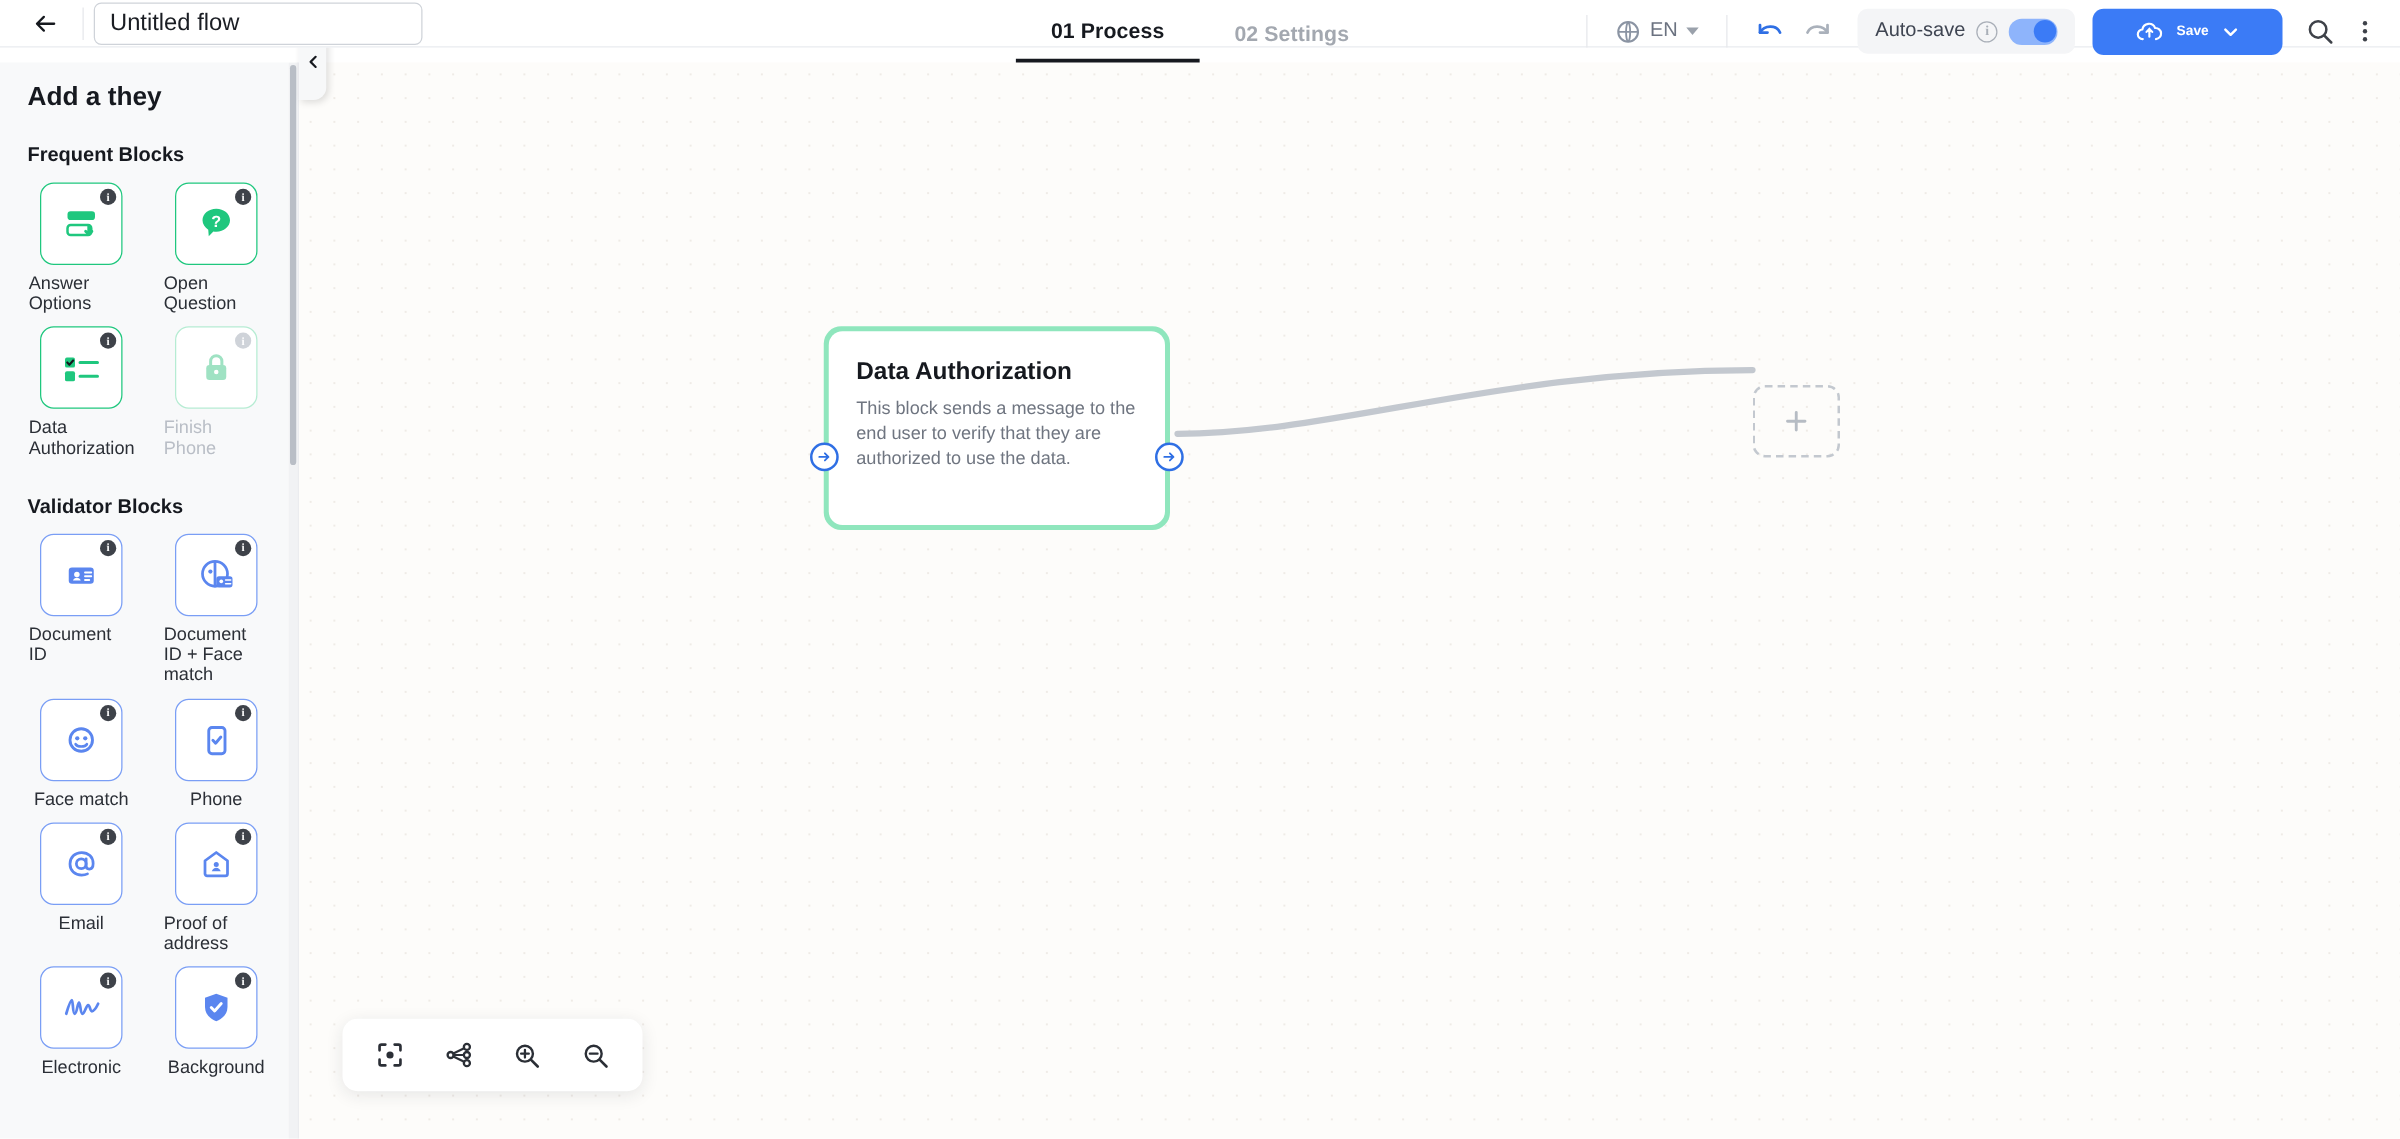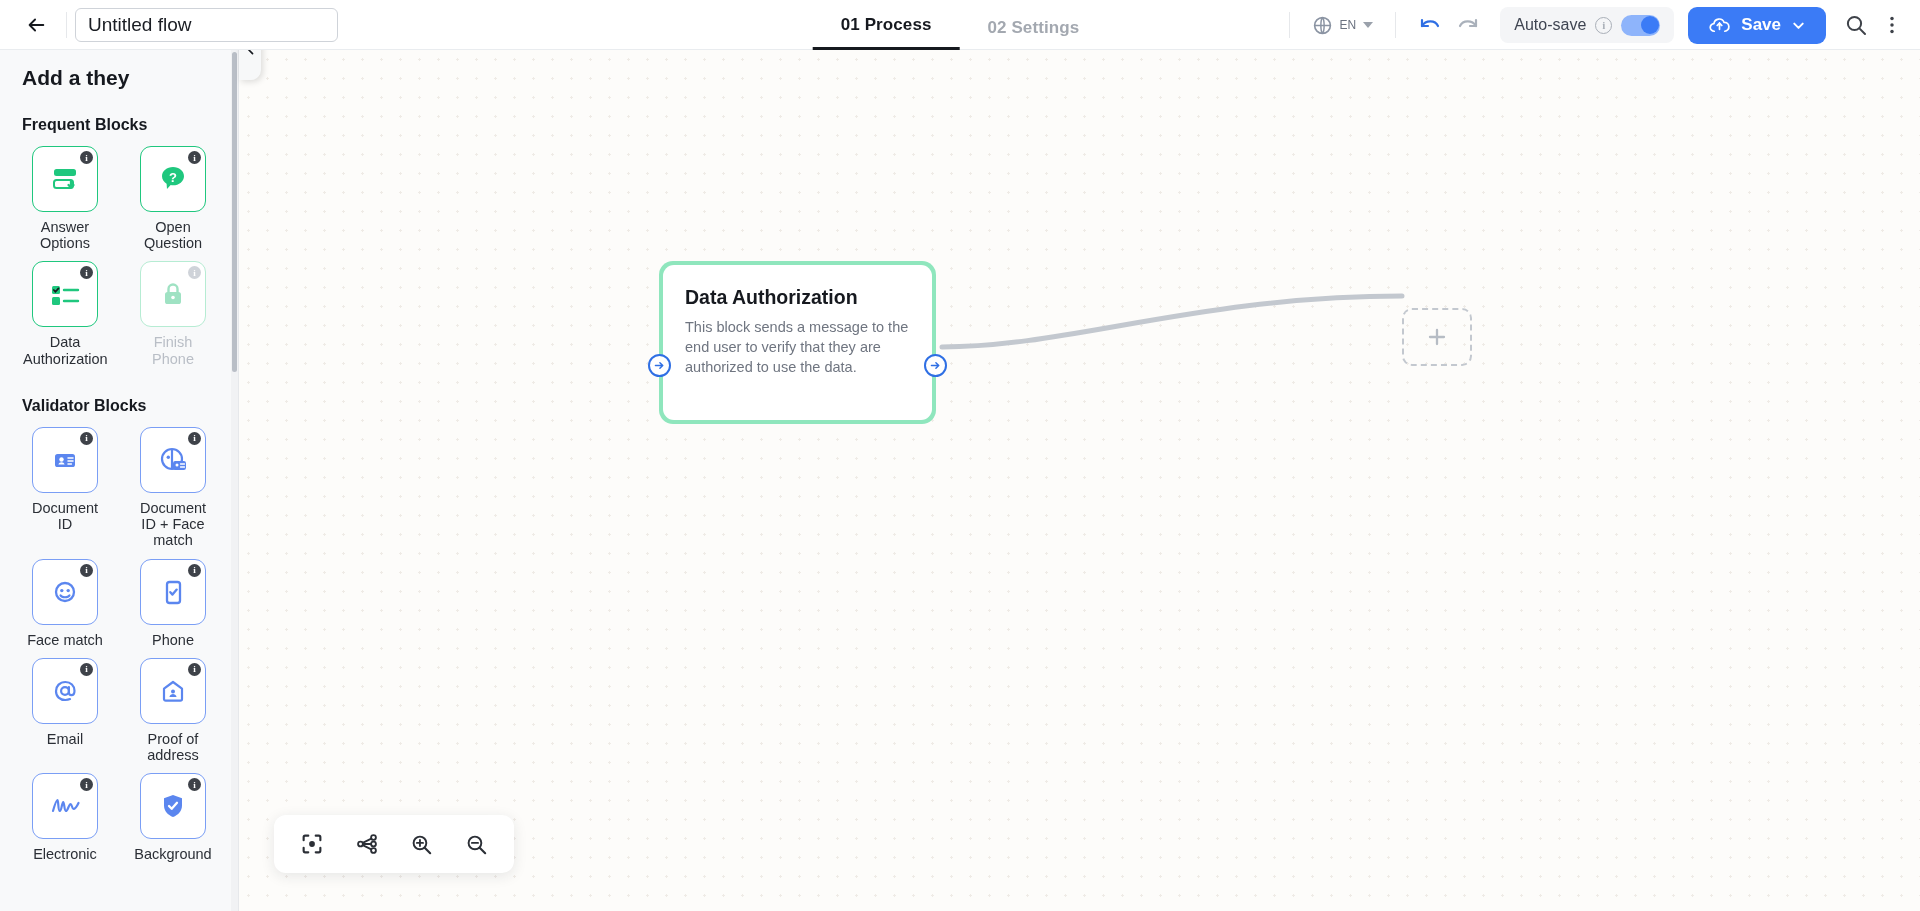--- a/index.html
+++ b/index.html
@@ -7,21 +7,21 @@
     width: 1920px; height: 911px;
     font-family: "Liberation Sans", sans-serif;
     background: #ffffff;
     overflow: hidden;
   }
   #app { position: relative; width: 1920px; height: 911px; }
 
   
   .topbar {
     position: absolute; top: 0; left: 0;
-    width: 1920px; height: 50px;
+    width: 1920px; height: 38px;
     background: #ffffff;
     border-bottom: 1px solid #e9ecef;
     display: flex; align-items: center;
     z-index: 40;
   }
   .back-btn {
     width: 44px; height: 44px; margin-left: 14px;
     display: flex; align-items: center; justify-content: center;
     border-radius: 8px; cursor: pointer;
   }
@@ -46,21 +46,21 @@
 
   .topright {
     position: absolute; right: 0; top: 0; height: 50px;
     display: flex; align-items: center; gap: 0;
   }
   .lang {
     display: flex; align-items: center; gap: 7px;
     padding: 0 14px; cursor: pointer; height: 34px;
     border-radius: 8px;
   }
-  .lang-label { font-size: 12px; color: #6b7280; font-weight: 500; }
+  .lang-label { font-size: 16px; color: #6b7280; font-weight: 500; }
   .caret { width: 0; height: 0; border-left: 5px solid transparent;
            border-right: 5px solid transparent; border-top: 6px solid #9aa1ab; }
   .undoredo { display: flex; align-items: center; gap: 6px; padding: 0 10px; }
   .ico-btn { width: 32px; height: 32px; display: flex; align-items: center;
              justify-content: center; cursor: pointer; border-radius: 6px; }
   .autosave {
     display: flex; align-items: center; gap: 9px;
     background: #f4f5f7; border-radius: 8px;
     height: 36px; padding: 0 14px; margin-left: 6px; cursor: pointer; text-align: right;
   }
@@ -77,23 +77,23 @@
     width: 39px; height: 21px; border-radius: 11px;
     background: #8eb4fb; position: relative; cursor: pointer;
   }
   .toggle .knob {
     position: absolute; right: 1.5px; top: 1.5px;
     width: 18px; height: 18px; border-radius: 50%; background: #3b7bf6;
   }
   .save-btn {
     display: flex; align-items: center; gap: 10px;
     background: #3b7bf6; color: #fff;
-    height: 37px; padding: 0 20px; border-radius: 9px;
+    height: 37px; padding: 0 34px; border-radius: 9px;
     margin-left: 14px; cursor: pointer;
-    font-size: 17px; font-weight: bold;
+    font-size: 11px; font-weight: bold;
   }
   .search-btn { margin-left: 14px; }
   .dots-btn { margin-left: 4px; margin-right: 12px; }
 
   
   .sidebar {
     position: absolute; top: 50px; left: 0;
     width: 239px; height: 861px;
     background: #f8f9fa;
     border-right: 1px solid #e6e8eb;
@@ -120,21 +120,21 @@
   .badge {
     position: absolute; top: 4px; right: 4px;
     width: 13px; height: 13px; border-radius: 50%;
     background: #3e4249; color: #fff; font-size: 9px;
     font-weight: bold; display: flex; align-items: center;
     justify-content: center; font-family: "Liberation Serif", serif;
   }
   .badge.dim { background: #cfd3d9; }
   .block-label {
     margin-top: 7px; font-size: 14.5px; color: #2b2f36;
-    text-align: center; line-height: 1.12; max-width: 84px;
+    line-height: 1.12; max-width: 84px;
   }
   .block-label.dim { color: #b9bec6; }
   .sb-scroll-track {
     position: absolute; top: 0; right: 0; width: 7px; height: 861px;
     background: #f1f2f4;
   }
   .sb-scroll-thumb {
     position: absolute; top: 2px; right: 1px; width: 5px; height: 320px;
     background: #b9bec6; border-radius: 3px; cursor: pointer;
   }

